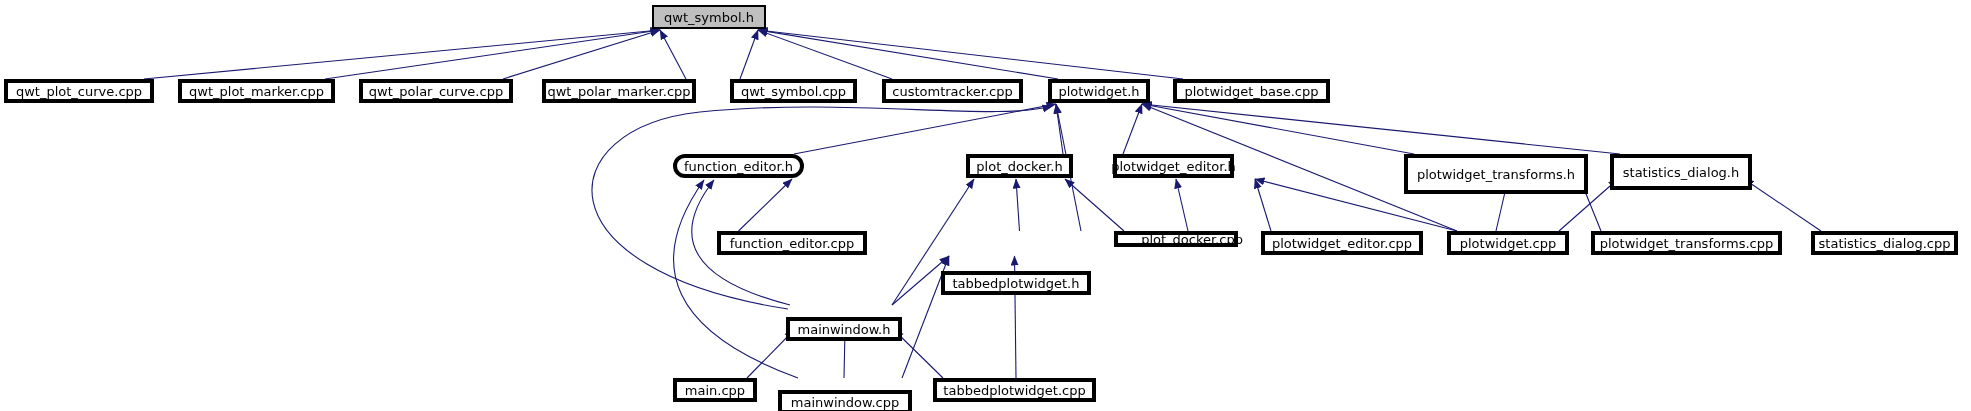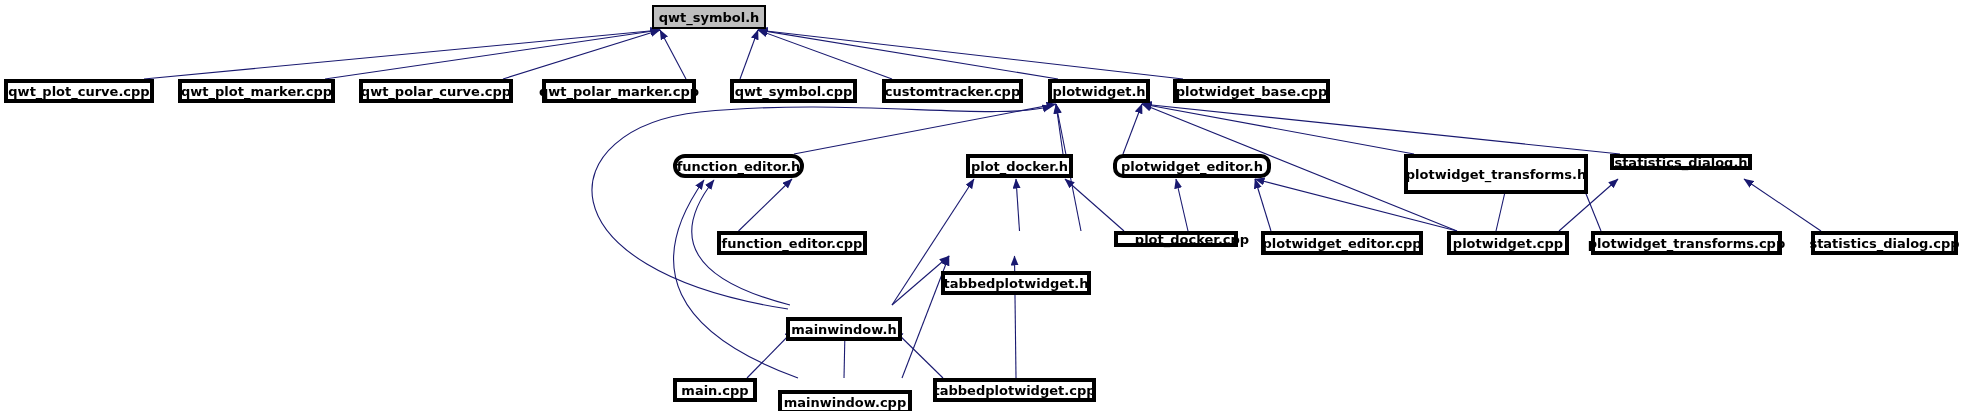--- a/index.html
+++ b/index.html
@@ -7,21 +7,21 @@
     position:relative; width:1971px; height:411px; background:#ffffff;
     font-family:"DejaVu Sans", "Liberation Sans", sans-serif; overflow:hidden;
   }
   svg.edges { position:absolute; left:0; top:0; width:1971px; height:411px; }
   svg.edges path.edge { fill:none; stroke:#191970; stroke-width:1.1px; }
   .gnode {
     position:absolute; box-sizing:border-box;
     border:4px solid #000000; background:#ffffff; color:#000000;
     font-size:13px; line-height:1;
     display:flex; align-items:center; justify-content:center;
-    white-space:nowrap; cursor:pointer; z-index:2;font-weight:bold;
+    white-space:nowrap; cursor:pointer; z-index:2;
   }
   .gnode.root { background:#bfbfbf; border-width:2px; cursor:default; }
 </style>
 </head>
 <body>
 
 <div class="canvas">
   <svg class="edges" id="edges" xmlns="http://www.w3.org/2000/svg" viewBox="0 0 1971 411">
     <defs>
       <marker id="arrow" markerWidth="11" markerHeight="9" refX="9.5" refY="4" orient="auto" markerUnits="userSpaceOnUse">
@@ -69,23 +69,23 @@
       <div class="gnode" style="left: 4px; top: 79px; width: 150px; height: 24px;">qwt_plot_curve.cpp</div>
       <div class="gnode" style="left: 178px; top: 79px; width: 157px; height: 24px;">qwt_plot_marker.cpp</div>
       <div class="gnode" style="left: 359px; top: 79px; width: 154px; height: 24px;">qwt_polar_curve.cpp</div>
       <div class="gnode" style="left: 542px; top: 79px; width: 154px; height: 24px;">qwt_polar_marker.cpp</div>
       <div class="gnode" style="left: 730px; top: 79px; width: 127px; height: 24px;">qwt_symbol.cpp</div>
       <div class="gnode" style="left: 882px; top: 79px; width: 141px; height: 24px;">customtracker.cpp</div>
       <div class="gnode" style="left: 1048px; top: 79px; width: 102px; height: 24px;">plotwidget.h</div>
       <div class="gnode" style="left: 1173px; top: 79px; width: 157px; height: 24px;">plotwidget_base.cpp</div>
       <div class="gnode" style="left: 673px; top: 154px; width: 131px; height: 24px; border-radius: 12px;">function_editor.h</div>
       <div class="gnode" style="left: 966px; top: 154px; width: 107px; height: 24px;">plot_docker.h</div>
-      <div class="gnode" style="left: 1113px; top: 154px; width: 158px; height: 24px; border-radius: 10px;">plotwidget_editor.h</div>
+      <div class="gnode" style="left: 1113px; top: 154px; width: 121px; height: 24px;">plotwidget_editor.h</div>
       <div class="gnode" style="left: 1404px; top: 154px; width: 184px; height: 40px;">plotwidget_transforms.h</div>
-      <div class="gnode" style="left: 1610px; top: 154px; width: 142px; height: 16px;">statistics_dialog.h</div>
+      <div class="gnode" style="left: 1610px; top: 154px; width: 142px; height: 36px;">statistics_dialog.h</div>
       <div class="gnode" style="left: 717px; top: 231px; width: 150px; height: 24px;">function_editor.cpp</div>
       <div class="gnode" style="left: 941px; top: 231px; width: 150px; height: 24px; margin-top: 40px;">tabbedplotwidget.h</div>
       <div class="gnode" style="left: 1114px; top: 231px; width: 124px; height: 16px; padding-left: 32px;">plot_docker.cpp</div>
       <div class="gnode" style="left: 1261px; top: 231px; width: 162px; height: 24px;">plotwidget_editor.cpp</div>
       <div class="gnode" style="left: 1447px; top: 231px; width: 122px; height: 24px;">plotwidget.cpp</div>
       <div class="gnode" style="left: 1591px; top: 231px; width: 191px; height: 24px;">plotwidget_transforms.cpp</div>
       <div class="gnode" style="left: 1811px; top: 231px; width: 147px; height: 24px;">statistics_dialog.cpp</div>
       <div class="gnode" style="left: 786px; top: 305px; width: 116px; height: 24px; margin-top: 12px;">mainwindow.h</div>
       <div class="gnode" style="left: 673px; top: 378px; width: 84px; height: 24px;">main.cpp</div>
       <div class="gnode" style="left: 778px; top: 390px; width: 134px; height: 24px;">mainwindow.cpp</div>

